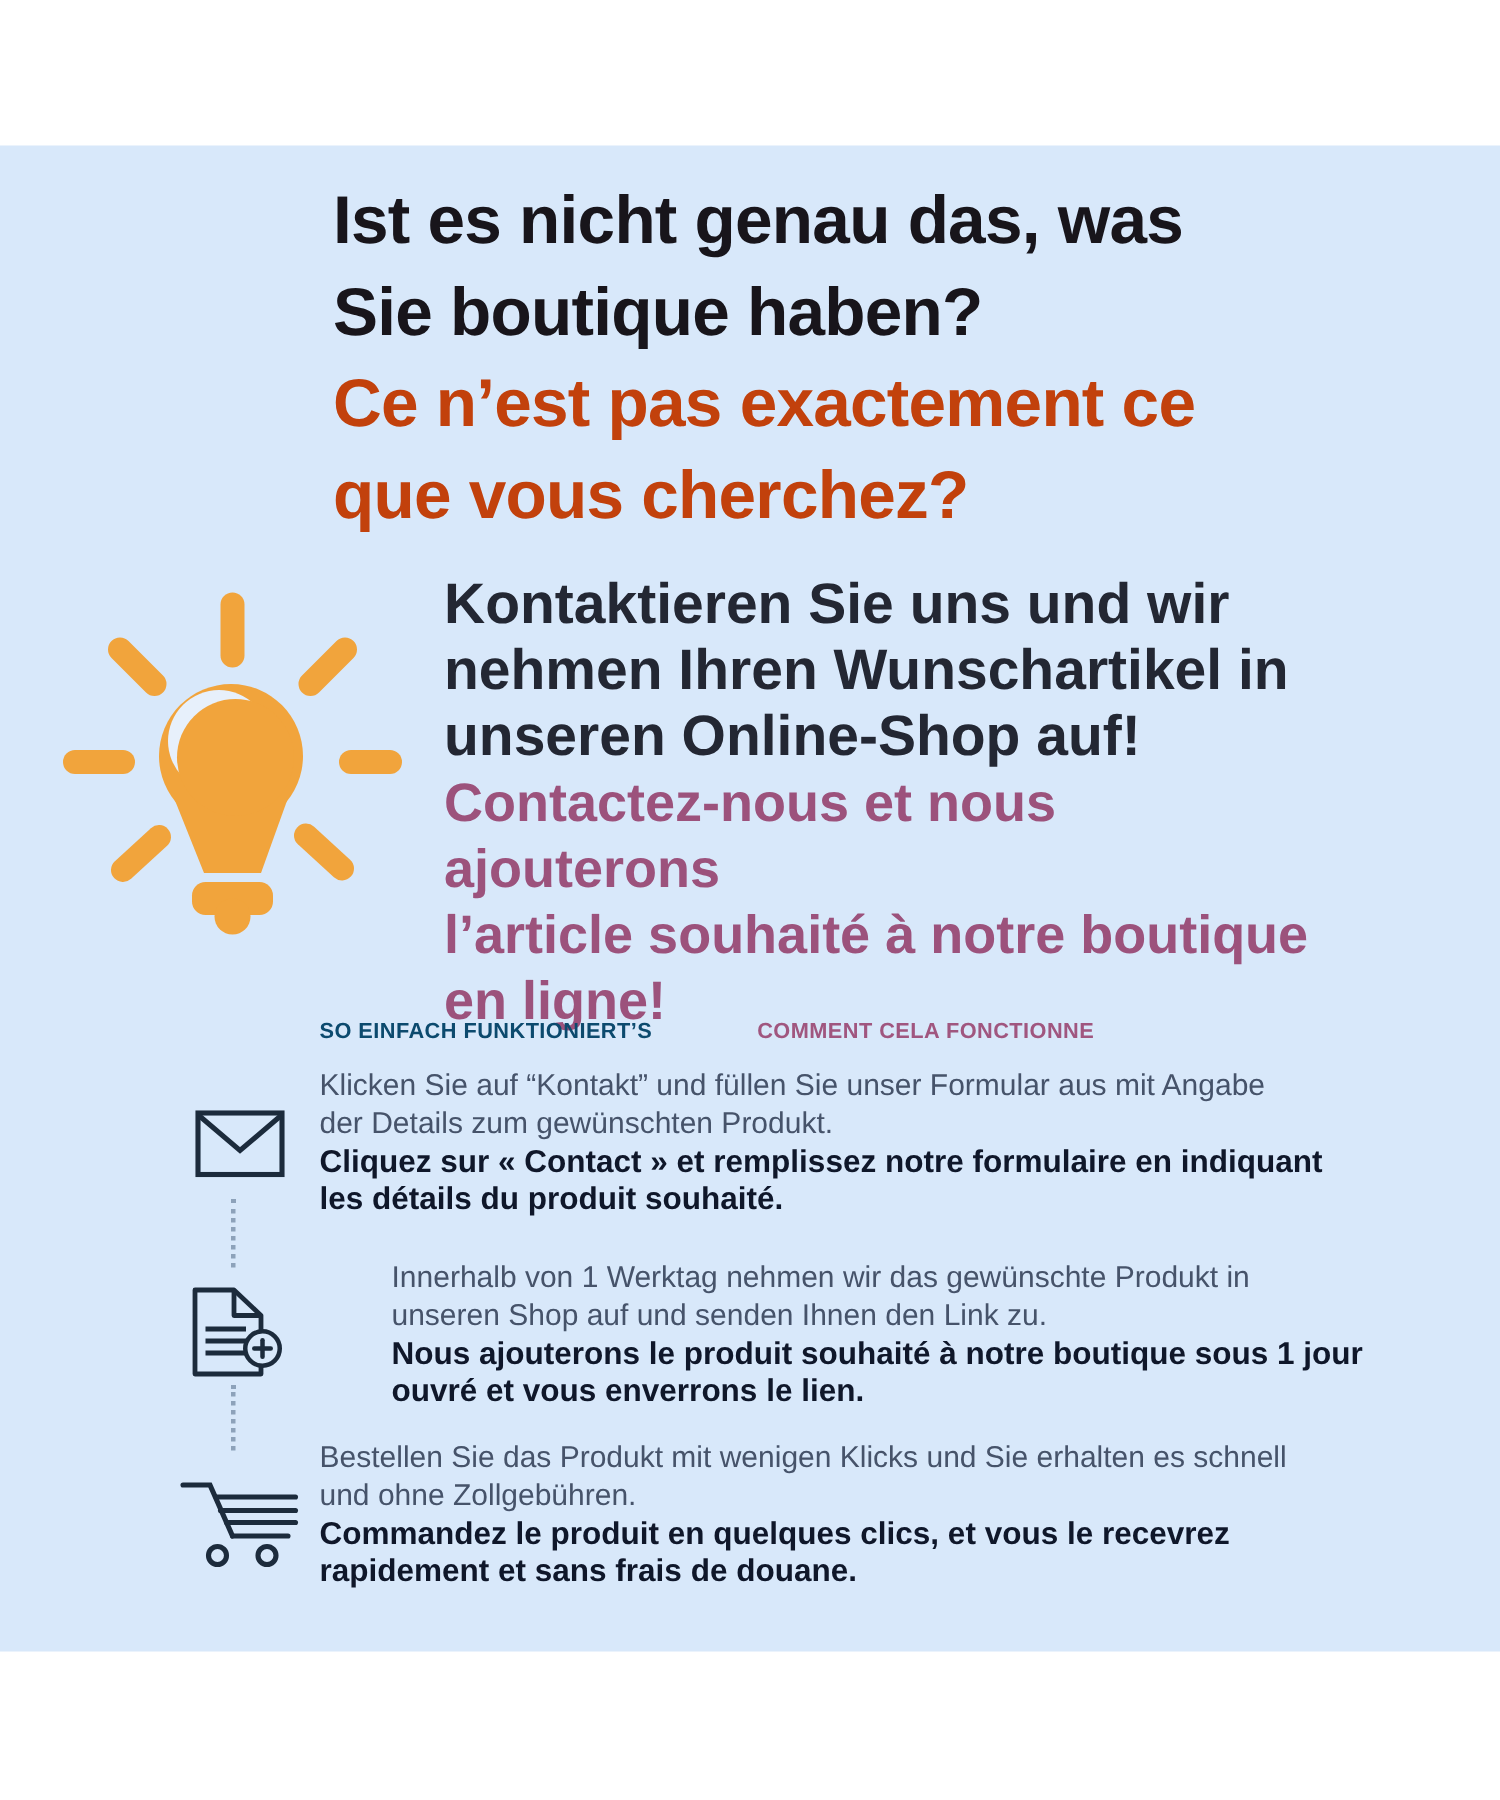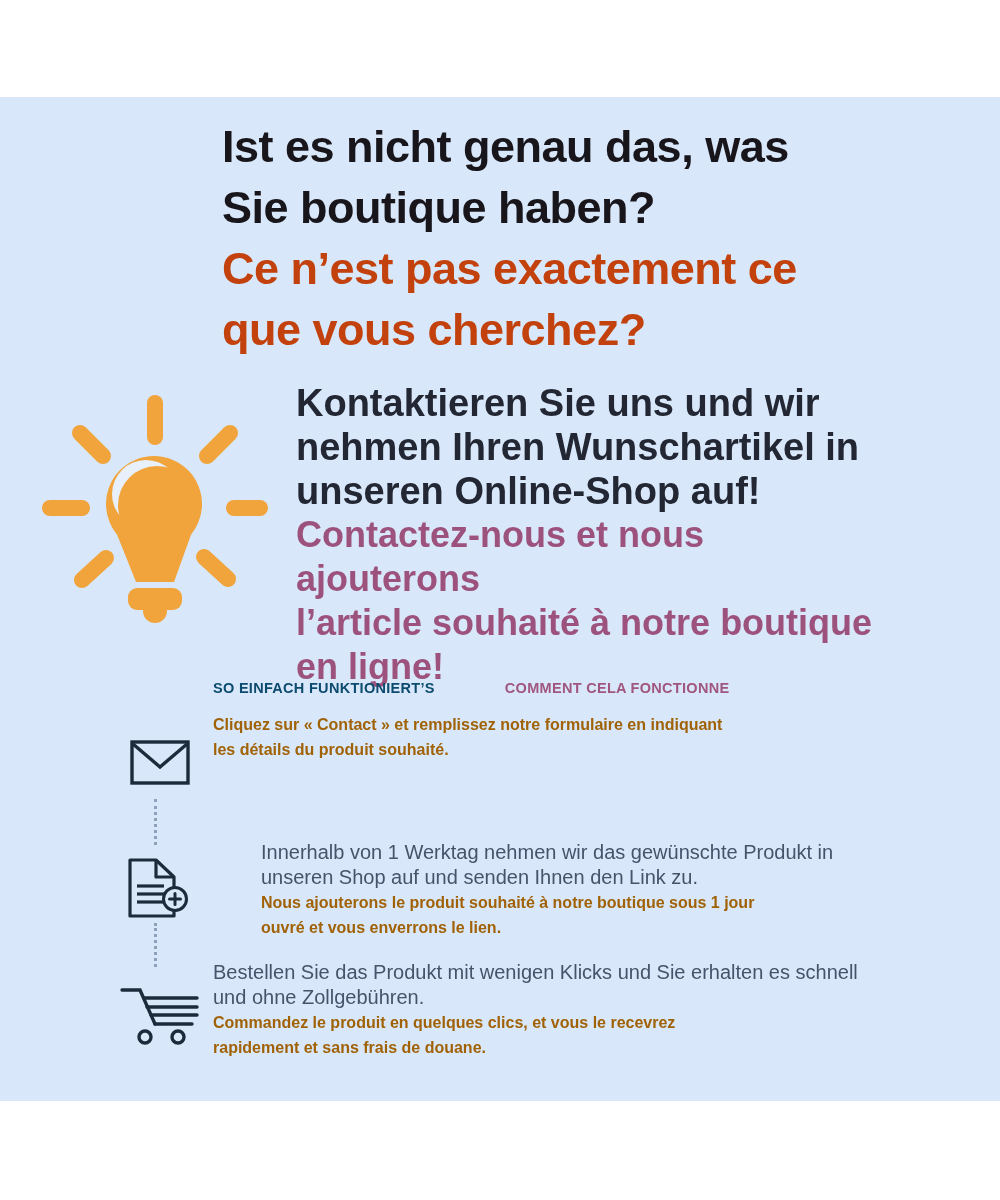--- a/index.html
+++ b/index.html
@@ -24,21 +24,21 @@
   .intro .de{font-size:38px;line-height:44px;font-weight:700;color:#232733;}
   .intro .fr{font-size:36px;line-height:44px;font-weight:700;color:#9c527c;}
 
   
   .hiw-head{position:absolute;left:213px;top:680px;display:flex;gap:22px;align-items:baseline;}
   .hiw-head .de{font-size:14.5px;font-weight:700;letter-spacing:0.3px;color:#0c4a6e;}
   .hiw-head .fr{font-size:14.5px;font-weight:700;letter-spacing:0.3px;color:#a0567f;margin-left:48px;}
 
   .step{position:absolute;left:213px;width:730px;}
   .step .de{font-size:20px;line-height:25px;font-weight:400;color:#46536a;}
-  .step .fr{font-size:16px;line-height:25px;font-weight:700;color:#a16207;}
+  .step .fr{font-size:21px;line-height:25px;font-weight:700;color:#0f172a;}
   .step1{top:712px;} .step2{top:840px;margin-left:48px;} .step3{top:960px;}
 
   .icon{position:absolute;}
   .icon-env{left:130px;top:740px;}
   .icon-doc{left:124px;top:856px;}
   .icon-cart{left:118px;top:984px;}
   .connector{position:absolute;left:154px;width:0;border-left:3px dotted #8096b0;opacity:.85;}
   .conn1{top:799px;height:46px;}
   .conn2{top:923px;height:44px;}
 </style>
@@ -88,20 +88,22 @@
   <span class="fr">COMMENT CELA FONCTIONNE</span>
 </div>
 
 <svg class="icon icon-env" width="60" height="46" viewBox="0 0 60 46" aria-hidden="true">
   <g fill="none" stroke="#1c2b3c" stroke-width="3.4">
     <rect x="2" y="2" width="56" height="41"></rect>
     <polyline points="3,4 30,27 57,4"></polyline>
   </g>
 </svg>
 <div class="step step1">
+  <div class="de pre">Klicken Sie auf “Kontakt” und füllen Sie unser Formular aus mit Angabe
+der Details zum gewünschten Produkt.</div>
   <div class="fr pre">Cliquez sur « Contact » et remplissez notre formulaire en indiquant
 les détails du produit souhaité.</div>
 </div>
 
 <div class="connector conn1"></div>
 
 <svg class="icon icon-doc" width="66" height="66" viewBox="0 0 66 66" aria-hidden="true">
   <g fill="none" stroke="#1c2b3c" stroke-width="3.2" stroke-linejoin="round">
     <path d="M6,4 H32 L50,21 V60 H6 Z"></path>
     <path d="M32,4 V21 H50"></path>

